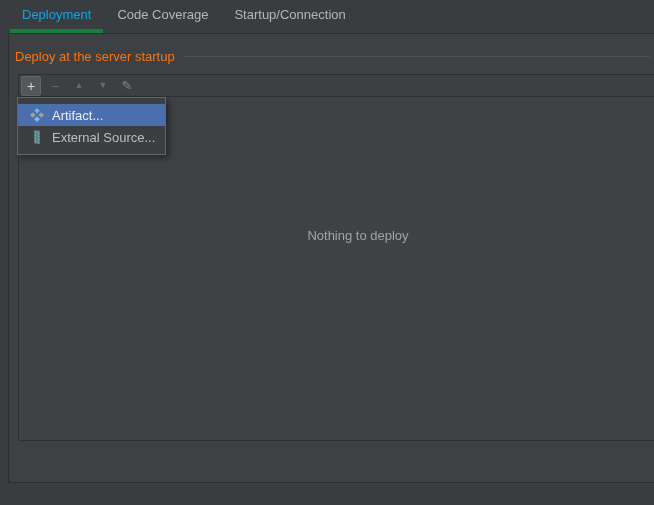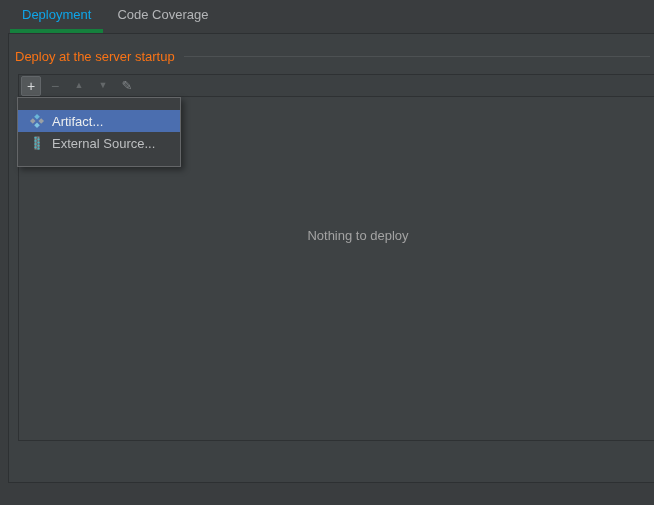--- a/index.html
+++ b/index.html
@@ -66,43 +66,44 @@
   .tbtn .pencil { font-size:13px; color:#83878a; }
 
   .list-area { position:relative; height:344px; }
   .empty-msg {
     position:absolute; left:339px; top:131px; transform:translateX(-50%);
     color:#a3a3a3; white-space:nowrap;
   }
 
   
   .popup {
-    position:absolute; left:17px; top:97px; width:164px;
+    position:absolute; left:17px; top:97px; width:149px;
     background:#3c3f41; border:1px solid #646668;
     box-shadow:3px 3px 6px rgba(0,0,0,0.4);
-    padding:12px 0; z-index:10;
+    padding:6px 0; z-index:10;
   }
   .menu-item {
     height:22px; display:flex; align-items:center; padding-left:12px;
     color:#bdbfc1; cursor:default; white-space:nowrap;
   }
   .menu-item.selected { background:#4b6eaf; color:#eceeef; }
   .menu-item .mi-icon {
     width:14px; height:14px; margin-right:8px; flex:0 0 14px;
     display:inline-flex;
   }
 </style>
 </head>
 <body>
 
 <div id="root">
 
   <div class="tabbar">
     <div class="tab active">Deployment</div>
     <div class="tab">Code Coverage</div>
+    <div class="tab">Startup/Connection</div>
   </div>
 
   <div class="panel">
 
     <div class="titled-sep">
       <span class="label">Deploy at the server startup</span>
       <span class="rule"></span>
     </div>
 
     <div class="decorator">

